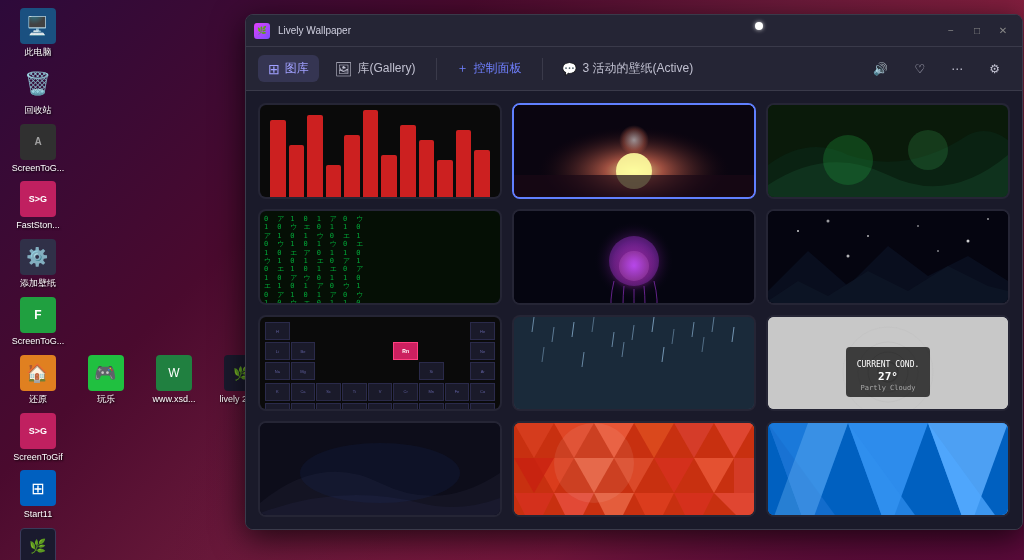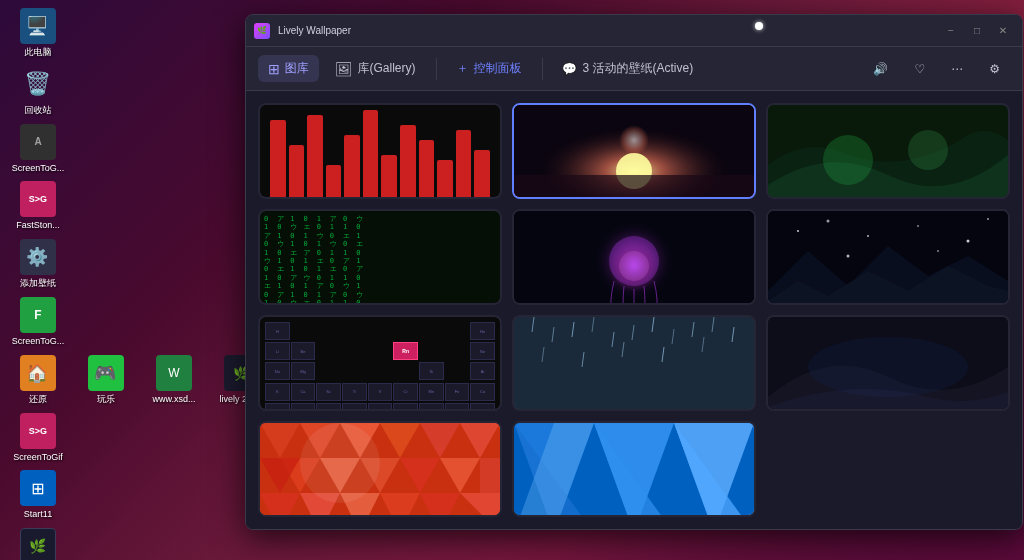--- a/index.html
+++ b/index.html
@@ -662,20 +662,38 @@
             <line x1="190" y1="20" x2="188" y2="35" stroke="#8ab0d0" stroke-width="1" opacity="0.5"></line>
 
             <ellipse cx="60" cy="100" rx="20" ry="5" fill="#2a4060" opacity="0.6"></ellipse>
             <ellipse cx="120" cy="105" rx="25" ry="5" fill="#2a4060" opacity="0.5"></ellipse>
             <ellipse cx="180" cy="100" rx="18" ry="4" fill="#2a4060" opacity="0.6"></ellipse>
           </svg>
         </div>
 
       </div>
 
+      <div class="wallpaper-card">
+        <div class="card-preview preview-ripples">
+          <svg width="100%" height="110" viewBox="0 0 240 110" preserveAspectRatio="none">
+            <rect width="240" height="110" fill="#c8c8c8"></rect>
+
+            <circle cx="120" cy="55" r="10" stroke="#a0a0a0" stroke-width="1.5" fill="none" opacity="0.6"></circle>
+            <circle cx="120" cy="55" r="20" stroke="#a0a0a0" stroke-width="1" fill="none" opacity="0.4"></circle>
+            <circle cx="120" cy="55" r="30" stroke="#a0a0a0" stroke-width="0.5" fill="none" opacity="0.3"></circle>
+            <circle cx="120" cy="55" r="45" stroke="#a0a0a0" stroke-width="0.5" fill="none" opacity="0.2"></circle>
+
+            <rect x="78" y="30" width="84" height="50" rx="4" fill="rgba(0,0,0,0.7)"></rect>
+            <text x="120" y="50" text-anchor="middle" fill="#fff" font-size="8" font-family="monospace">CURRENT COND.</text>
+            <text x="120" y="63" text-anchor="middle" fill="#fff" font-size="11" font-weight="bold" font-family="monospace">27°</text>
+            <text x="120" y="73" text-anchor="middle" fill="#aaa" font-size="7" font-family="monospace">Partly Cloudy</text>
+          </svg>
+        </div>
+
+      </div>
 
       <div class="wallpaper-card">
         <div class="card-preview preview-hill">
           <svg width="100%" height="110" viewBox="0 0 240 110" preserveAspectRatio="none">
             <rect width="240" height="110" fill="#0d0d1a"></rect>
 
             <path d="M0,80 Q60,30 120,60 Q180,90 240,50 L240,110 L0,110 Z" fill="#151525" opacity="0.9"></path>
             <path d="M0,90 Q80,60 160,80 Q200,90 240,75 L240,110 L0,110 Z" fill="#1a1a30" opacity="0.8"></path>
 
             <ellipse cx="120" cy="50" rx="80" ry="30" fill="#2040a0" opacity="0.1"></ellipse>

